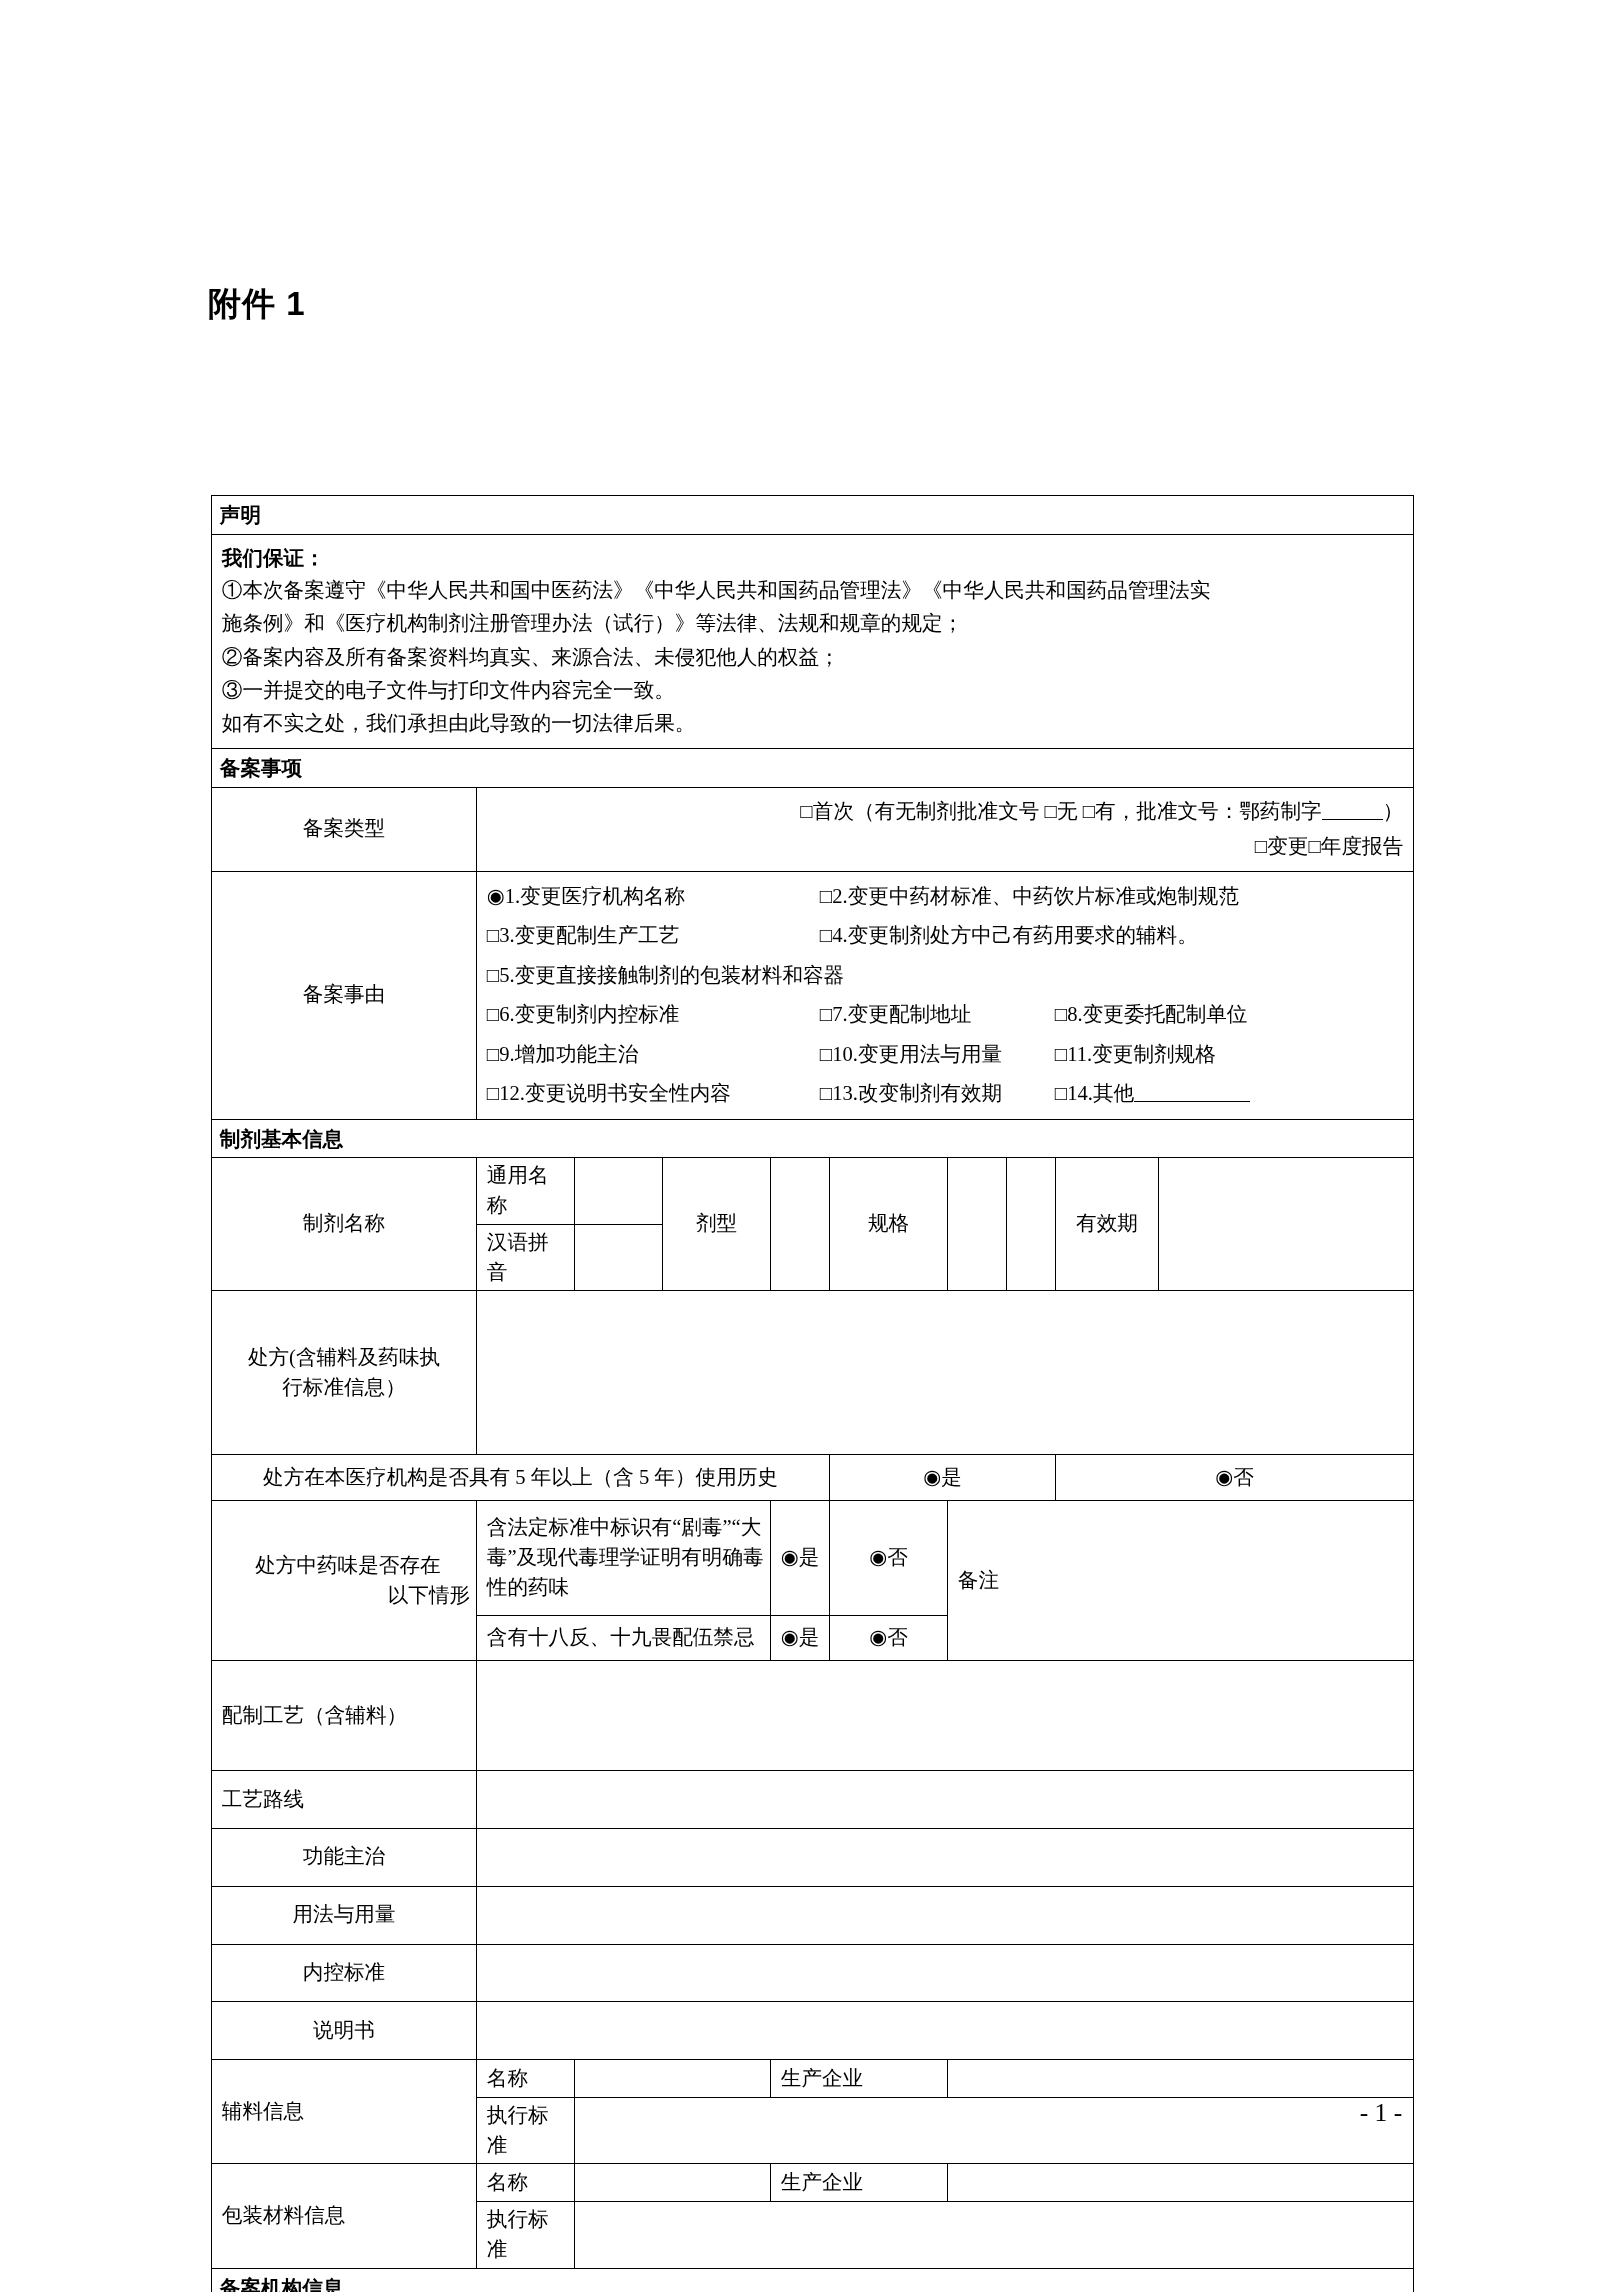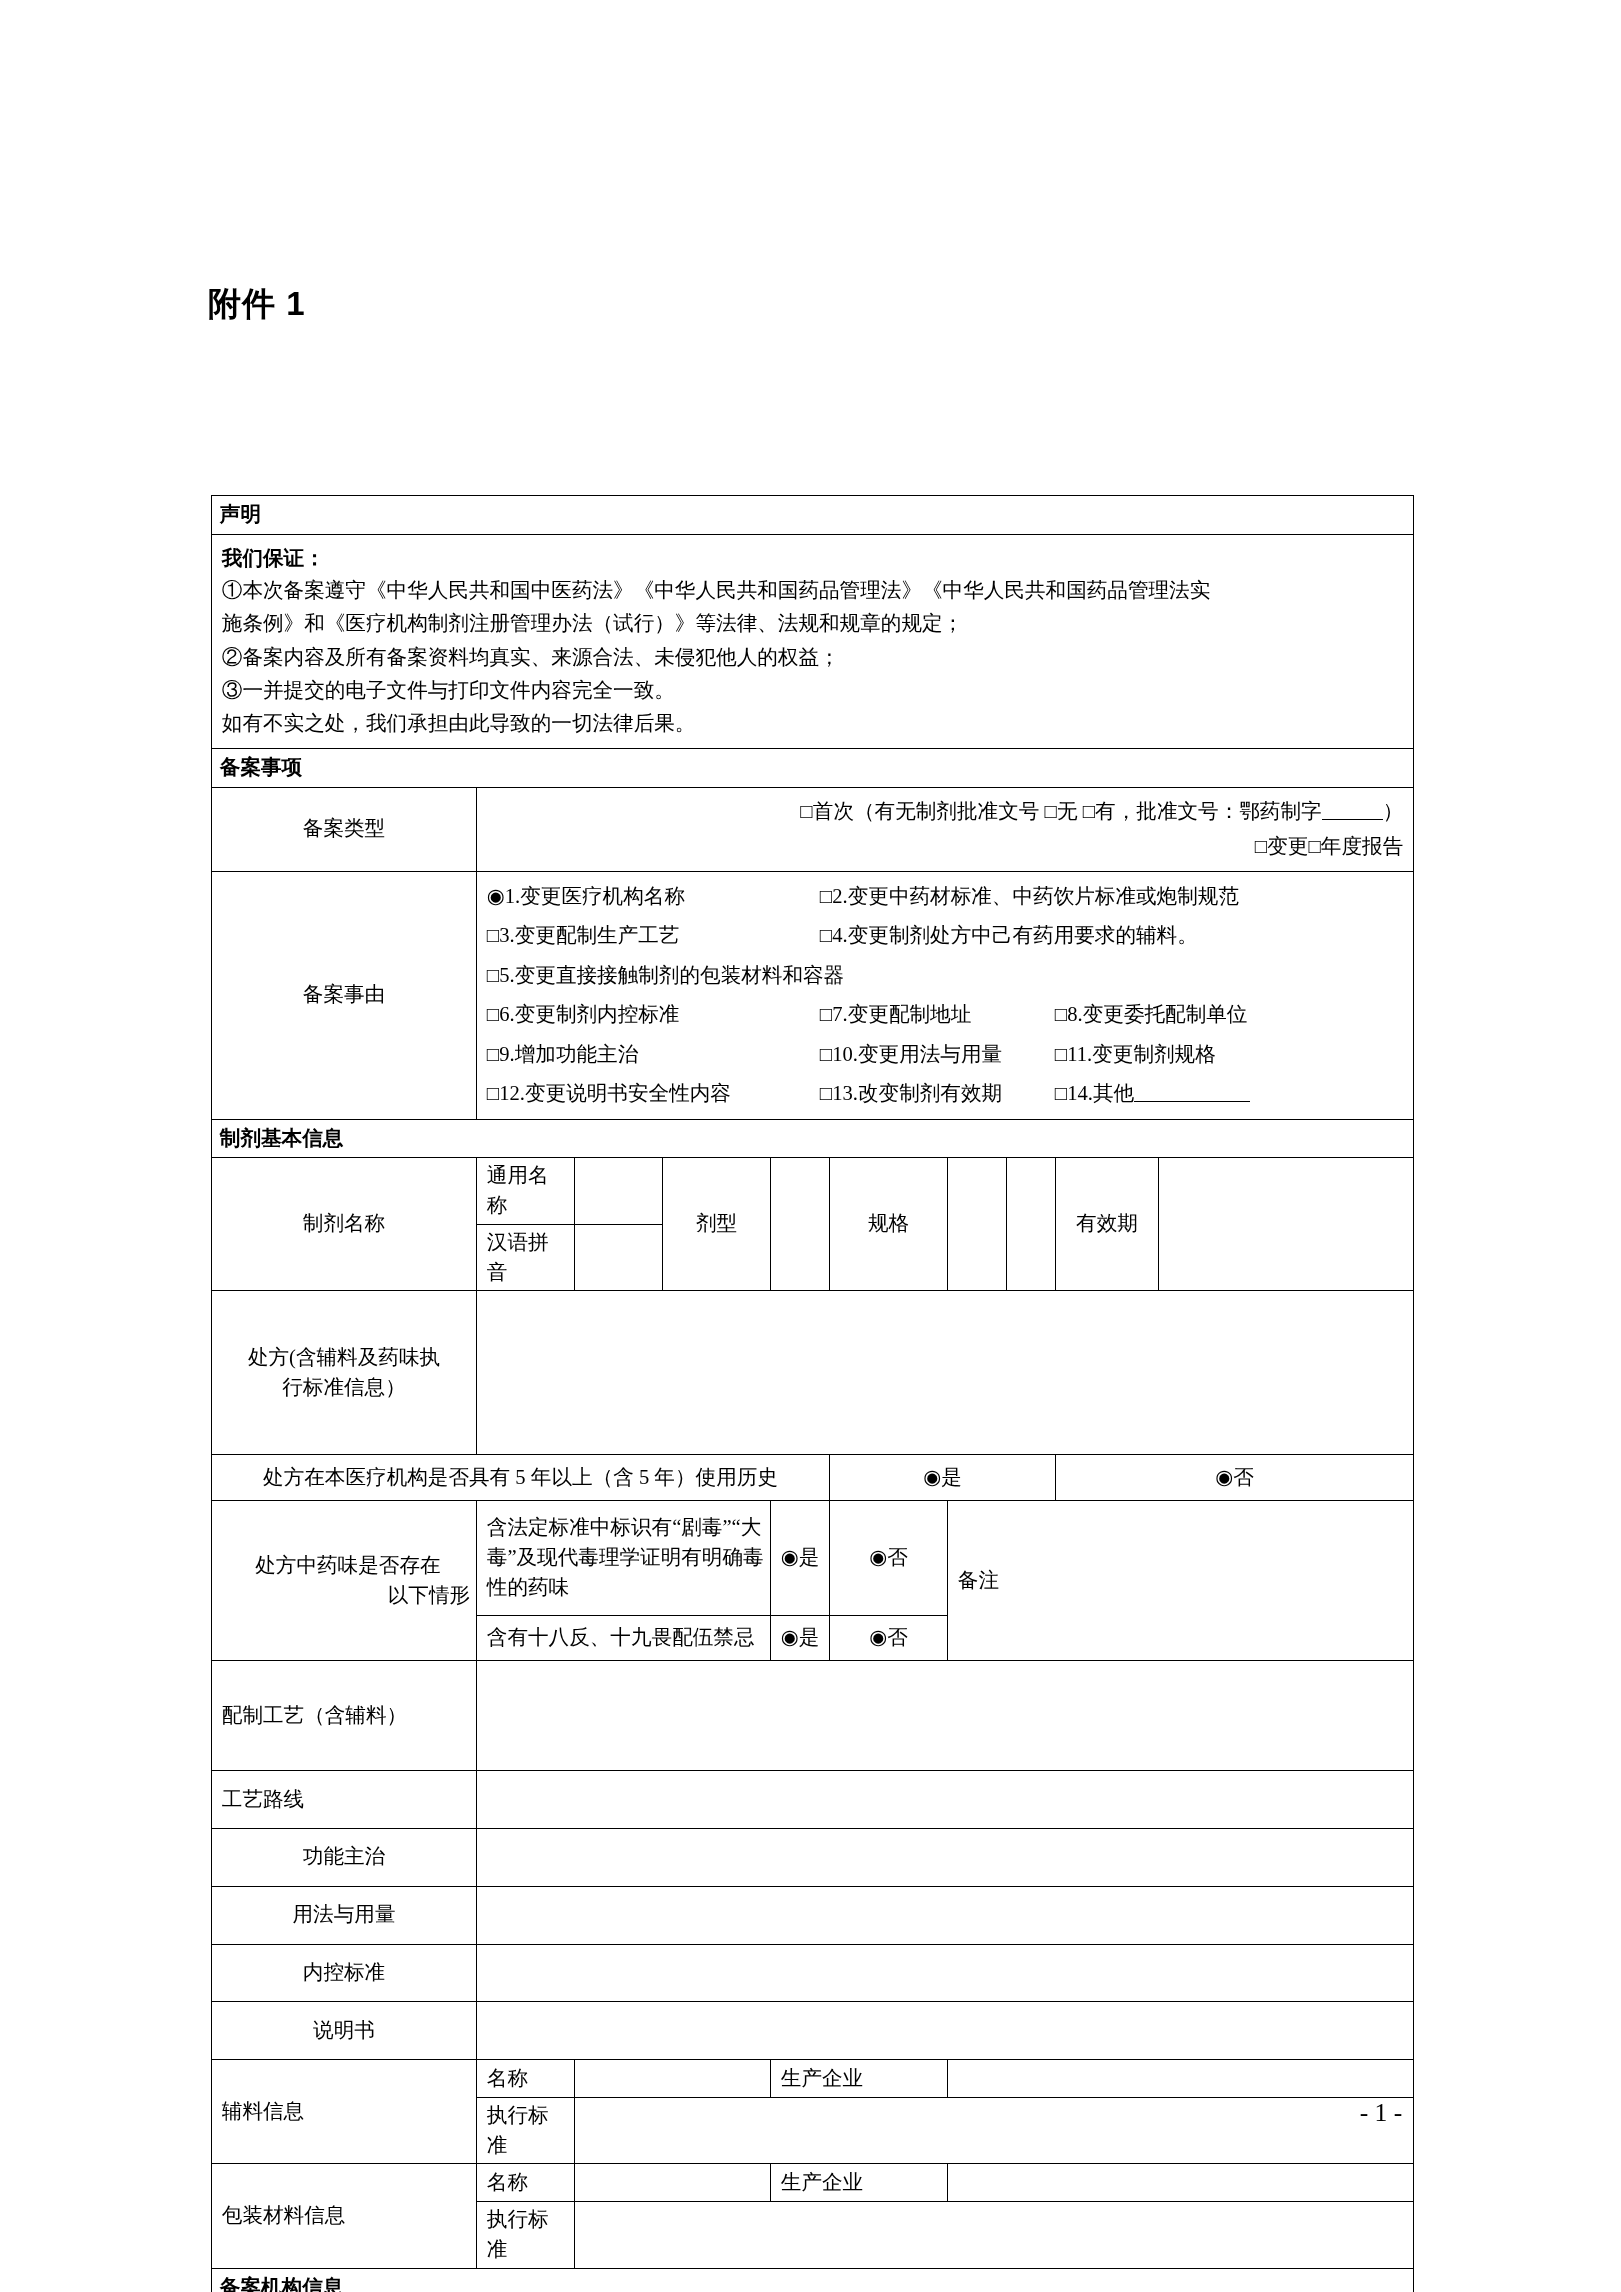--- a/index.html
+++ b/index.html
@@ -64,21 +64,21 @@
     font-size: 20.6px;
     line-height: 1.45;
   }
   table.form td {
     border: 1px solid #000000;
     padding: 2.9px 5.9px;
     vertical-align: middle;
     word-break: break-all;
   }
   .sec-head {
-    font-family: Liberation Serif, serif;
+    font-family: Liberation Sans, sans-serif;
     font-weight: bold;
     font-size: 20.6px;
     padding: 3.9px 7.8px !important;
     height: 27.4px;
   }
   .lbl {
     text-align: center;
   }
   .lbl-left {
     text-align: left;

